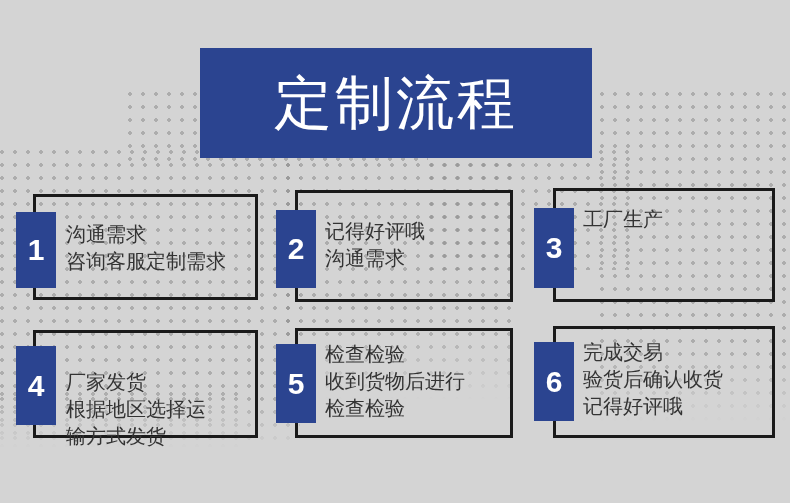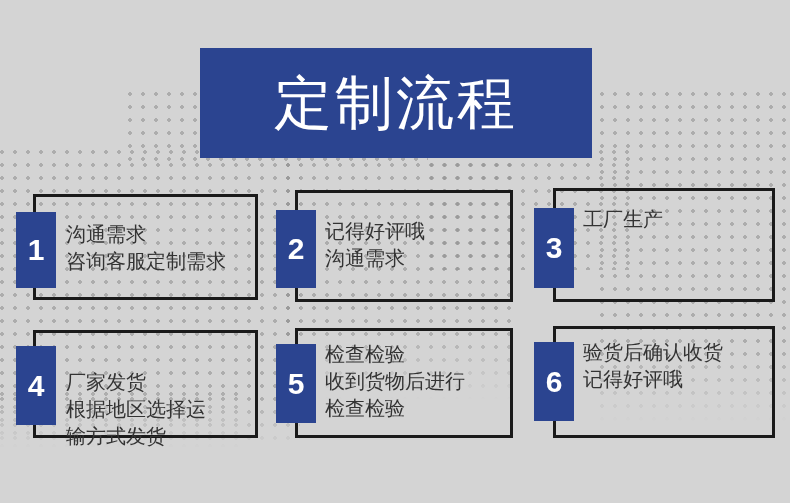--- a/index.html
+++ b/index.html
@@ -165,17 +165,18 @@
   <div class="num-box n5">5</div>
   <div class="card-text t5">
     <div>检查检验</div>
     <div>收到货物后进行</div>
     <div>检查检验</div>
   </div>
 
   <div class="card c6"></div>
   <div class="num-box n6">6</div>
   <div class="card-text t6">
+    <div>完成交易</div>
     <div>验货后确认收货</div>
     <div>记得好评哦</div>
   </div>
 
 </div>
 
 </body></html>

